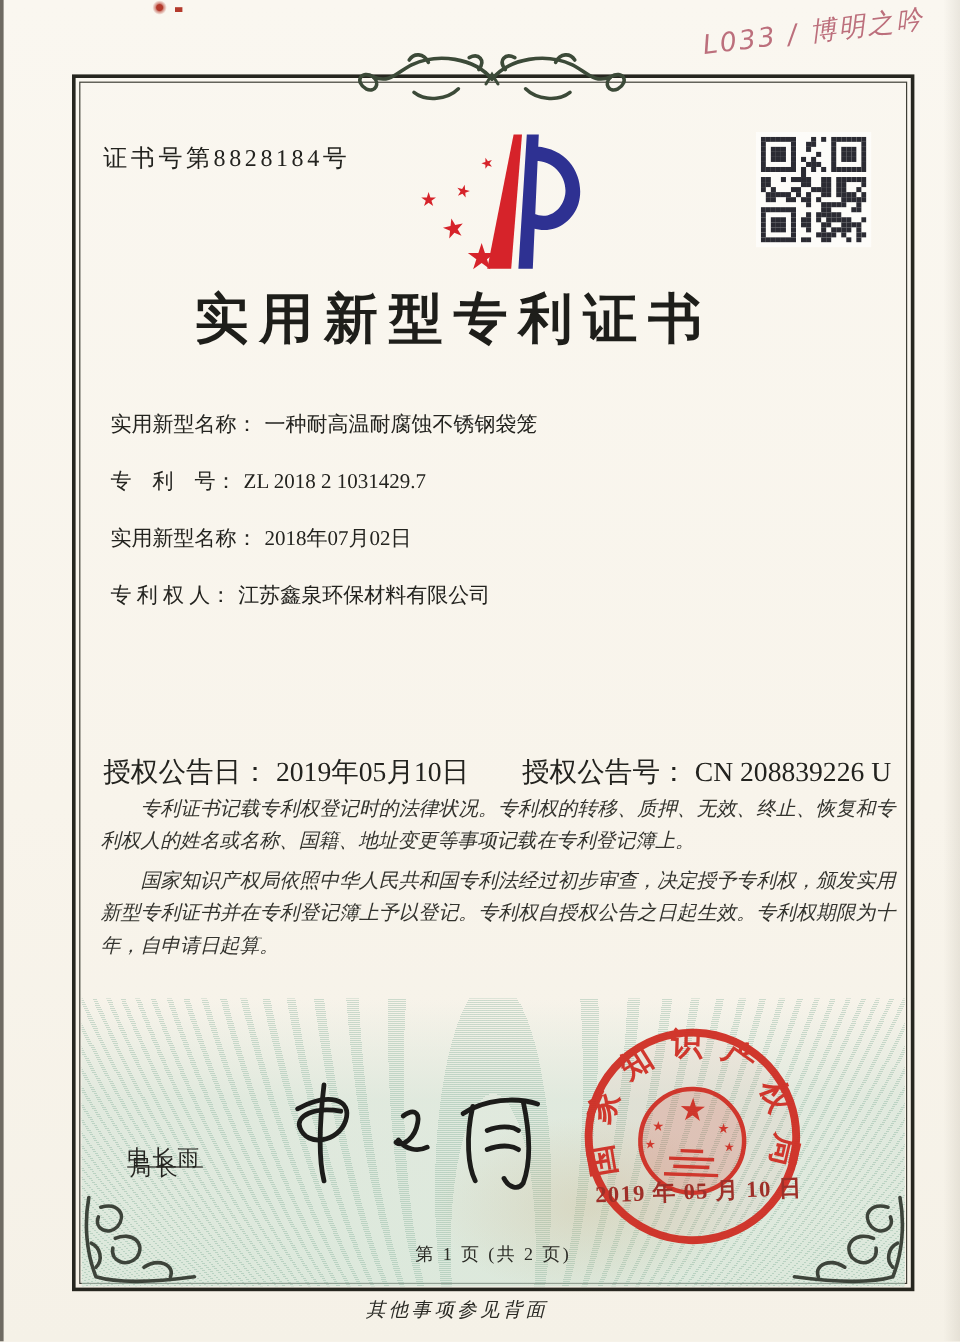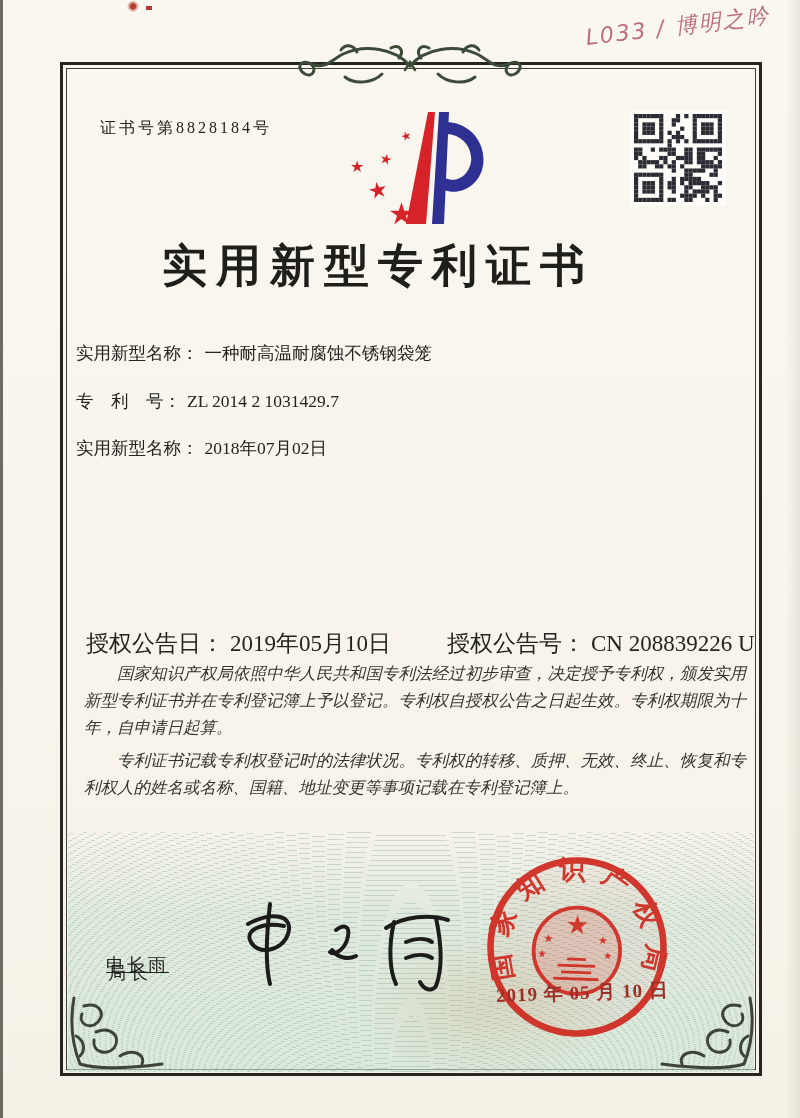--- a/index.html
+++ b/index.html
@@ -31,38 +31,38 @@
       repeating-radial-gradient(120% 95% at 50% 140%, rgba(105,160,135,.30) 0 1px, rgba(0,0,0,0) 1px 6px),
       linear-gradient(180deg, rgba(195,220,205,0) 0%, rgba(198,222,208,.45) 35%, rgba(203,226,212,.6) 100%); }
   .stain { position:absolute; left:360px; top:930px; width:260px; height:150px; z-index:3;
     background:radial-gradient(closest-side, rgba(200,170,125,.28), rgba(200,170,125,0)); }
 
   .ornament-top { position:absolute; left:287px; top:36px; z-index:4; }
   .corner-flourish { position:absolute; z-index:4; opacity:.9; }
   .corner-left { left:66px; top:992px; }
   .corner-right { left:648px; top:992px; transform:scaleX(-1); }
 
-  .cert-number { position:absolute; left:100px; top:118px; z-index:6;
-    font-size:16px; color:#23231f; letter-spacing:3px; }
+  .cert-number { position:absolute; left:86px; top:118px; z-index:6;
+    font-size:20px; color:#23231f; letter-spacing:3px; }
 
   .logo { position:absolute; left:336px; top:106px; z-index:6; }
   .qr { position:absolute; left:630px; top:110px; width:96px; height:96px; z-index:6;
     background:#fdfcf9; padding:4px; }
 
   .doc-title { position:absolute; left:60px; top:236px; width:636px; z-index:6;
     text-align:center; font-size:45px; font-weight:bold; color:#1e1e1a; letter-spacing:9px; }
 
-  .rows { position:absolute; left:76px; top:341px; width:620px; z-index:6; }
+  .rows { position:absolute; left:92px; top:341px; width:620px; z-index:6; }
   .row { height:26px; margin-bottom:21.5px; font-size:17.5px; color:#23231f; white-space:nowrap; }
   .row .lab { color:#23231f; }
   .row .val { margin-left:6px; }
 
   .grant-row { position:absolute; left:86px; top:628px; width:660px; z-index:6;
     font-size:23px; color:#23231f; display:flex; white-space:nowrap; }
-  .grant-row .pair2 { margin-left:56px; }
+  .grant-row .pair2 { margin-left:44px; }
   .grant-row .val { margin-left:6px; }
 
   .paras { position:absolute; left:84px; top:660px; width:662px; z-index:6;
     font-size:16.5px; line-height:27px; color:#33332e; font-style:italic; }
   .paras p { text-indent:2em; text-align:justify; margin-bottom:6px; }
 
   .sig-title { position:absolute; left:108px; top:925px; z-index:7; font-size:18px;
     color:#23231f; letter-spacing:4px;margin-top:36px; }
   .sig-name { position:absolute; left:106px; top:953px; z-index:7; font-size:18px;
     color:#23231f; letter-spacing:3px;text-decoration:underline; }
@@ -384,39 +384,42 @@
       </g>
     </svg>
 
   <div class="doc-title">实用新型专利证书</div>
 
   <div class="rows">
     <div class="row">
       <span class="lab">实用新型名称：</span><span class="val">一种耐高温耐腐蚀不锈钢袋笼</span>
     </div>
     <div class="row">
-      <span class="lab">专　利　号：</span><span class="val">ZL 2014 2 1031429.7</span>
+      <span class="lab">专　利　号：</span><span class="val">ZL 2018 2 1031429.7</span>
     </div>
     <div class="row">
       <span class="lab">实用新型名称：</span><span class="val">2018年07月02日</span>
+    </div>
+    <div class="row">
+      <span class="lab">专 利 权 人：</span><span class="val">江苏鑫泉环保材料有限公司</span>
     </div>
   </div>
 
   <div class="grant-row">
     <span>
       <span class="lab">授权公告日：</span><span class="val">2019年05月10日</span>
     </span>
     <span class="pair2">
       <span class="lab">授权公告号：</span><span class="val">CN 208839226 U</span>
     </span>
   </div>
 
   <div class="paras">
+    <p>专利证书记载专利权登记时的法律状况。专利权的转移、质押、无效、终止、恢复和专利权人的姓名或名称、国籍、地址变更等事项记载在专利登记簿上。</p>
     <p>国家知识产权局依照中华人民共和国专利法经过初步审查，决定授予专利权，颁发实用新型专利证书并在专利登记簿上予以登记。专利权自授权公告之日起生效。专利权期限为十年，自申请日起算。</p>
-    <p>专利证书记载专利权登记时的法律状况。专利权的转移、质押、无效、终止、恢复和专利权人的姓名或名称、国籍、地址变更等事项记载在专利登记簿上。</p>
   </div>
 
   <div class="sig-title">局长</div>
   <div class="sig-name">申长雨</div>
 
   <svg class="sig-hand" width="235" height="108" viewBox="0 0 235 108">
     <g fill="none" stroke="#1c1c1a" stroke-width="4" stroke-linecap="round">
       <path d="M42,14 C38,48 38,78 42,94"></path>
       <path d="M20,34 C46,20 66,26 60,44 C54,62 28,66 22,50 C18,40 34,32 56,36"></path>
       <path d="M108,40 C116,34 122,36 120,46 C118,58 108,66 102,62"></path>
@@ -447,14 +450,16 @@
       <g fill="none" stroke-width="3">
         <path d="M80,120 L120,120"></path>
         <path d="M84,127 L116,127"></path>
         <path d="M76,134 L124,134"></path>
         <path d="M90,113 L110,113"></path>
       </g>
     </g>
   </svg>
   <div class="seal-date">2019 年 05 月 10 日</div>
 
+  <div class="page-no">第 1 页 (共 2 页)</div>
+  <div class="back-note">其他事项参见背面</div>
 
 </div>
 
 </body></html>

